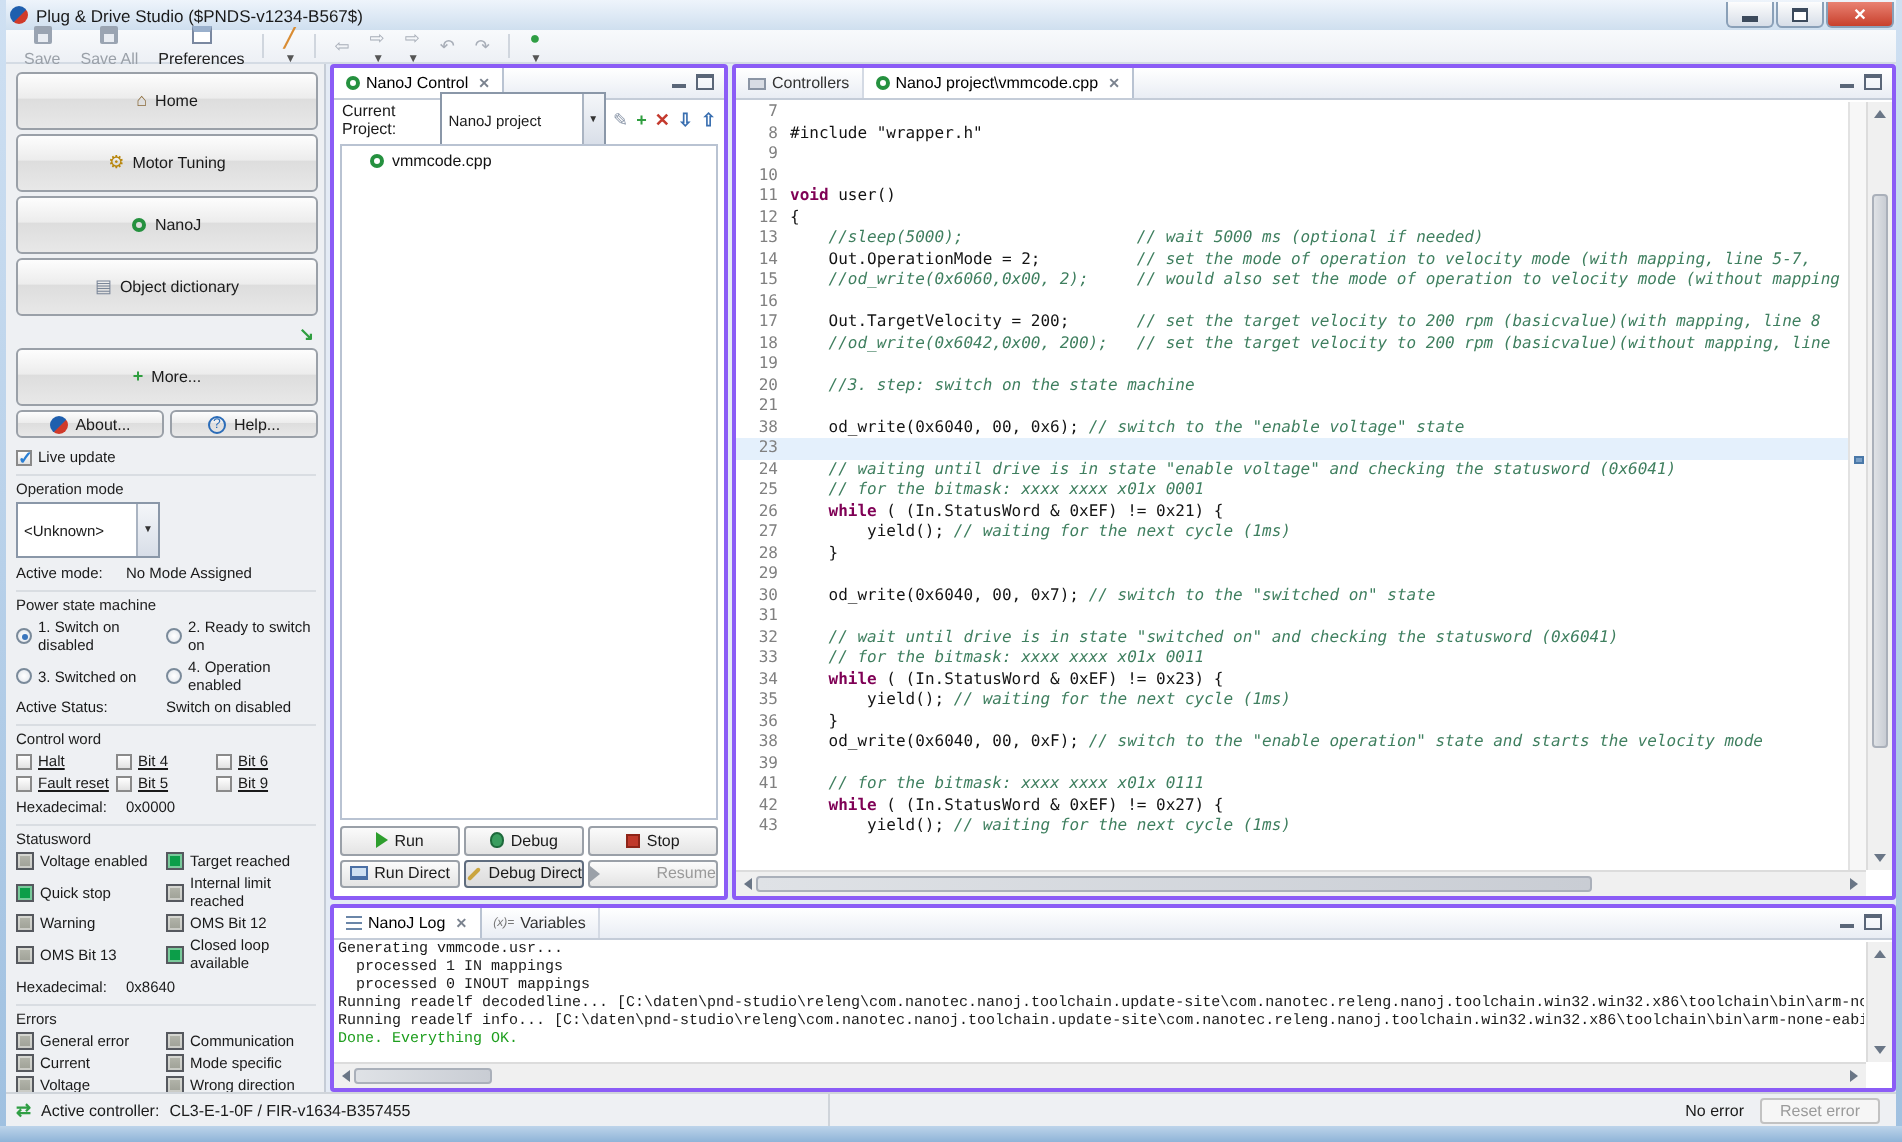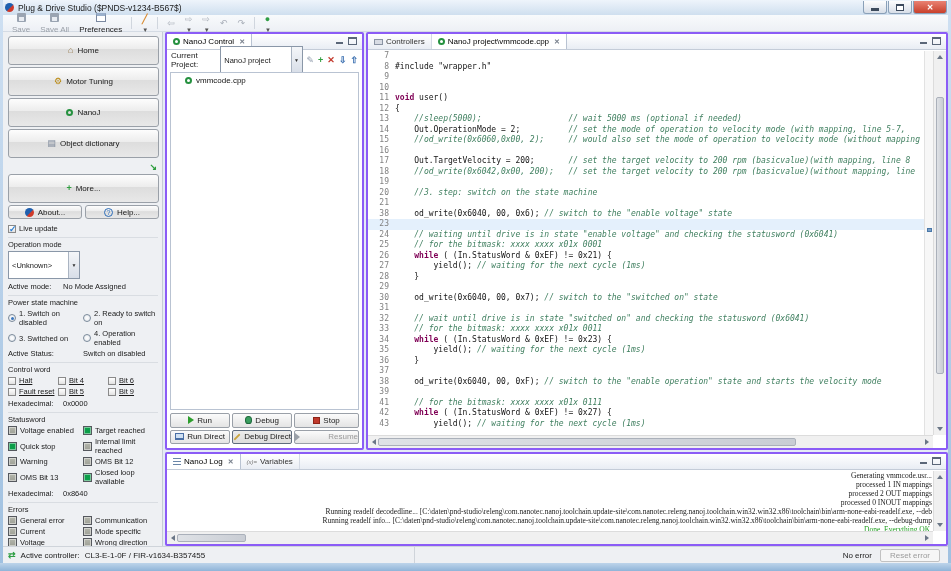--- a/index.html
+++ b/index.html
@@ -130,21 +130,21 @@
   .thumb{position:absolute;background:linear-gradient(90deg,#dfe2e6,#c9cdd4);border:1px solid #aab0ba;border-radius:2px;}
   .hthumb{top:2px;bottom:2px;}
   .vthumb{left:2px;right:2px;}
   .sarrow{position:absolute;width:0;height:0;}
   .up{left:3px;top:4px;border-left:3px solid transparent;border-right:3px solid transparent;border-bottom:4px solid #6a7686;}
   .down{left:3px;bottom:4px;border-left:3px solid transparent;border-right:3px solid transparent;border-top:4px solid #6a7686;}
   .left{top:3px;left:4px;border-top:3px solid transparent;border-bottom:3px solid transparent;border-right:4px solid #6a7686;}
   .right{top:3px;right:4px;border-top:3px solid transparent;border-bottom:3px solid transparent;border-left:4px solid #6a7686;}
   
   .log-body{position:absolute;top:17px;left:2px;right:14px;bottom:13px;overflow:hidden;background:#fff;
-    font-family:Liberation Serif, serif;font-size:7.5px;color:#1a1a1a;text-align:right;}
+    font-family:Liberation Mono, monospace;font-size:7.5px;color:#1a1a1a;}
   .log-line{height:9px;line-height:9px;white-space:pre;}
   .log-line.success{color:#1e9e1e;}
   .log-vscroll{position:absolute;top:17px;right:0;bottom:13px;width:13px;background:#f0f0f0;border-left:1px solid #dcdcdc;}
   
   .statusbar{position:absolute;left:3px;right:3px;bottom:8px;height:17px;background:#eef0f3;border-top:1px solid #cfd4da;
     display:flex;align-items:center;font-size:8px;color:#1a1a1a;}
   .sb-left{width:412px;height:100%;display:flex;align-items:center;gap:5px;padding-left:5px;border-right:1px solid #cfd4da;}
   .sb-sync{color:#2f9e44;font-size:9px;font-weight:bold;}
   .sb-mid{flex:1;height:100%;}
   .sb-right{display:flex;align-items:center;gap:8px;padding-right:8px;}
@@ -502,21 +502,20 @@
               <div class="code-line"><span class="ln">27</span><span class="lt"><span class="s-p">        yield(); </span><span class="s-c">// waiting for the next cycle (1ms)</span></span></div>
               <div class="code-line"><span class="ln">28</span><span class="lt"><span class="s-p">    }</span></span></div>
               <div class="code-line"><span class="ln">29</span><span class="lt"></span></div>
               <div class="code-line"><span class="ln">30</span><span class="lt"><span class="s-p">    od_write(0x6040, 00, 0x7); </span><span class="s-c">// switch to the "switched on" state</span></span></div>
               <div class="code-line"><span class="ln">31</span><span class="lt"></span></div>
               <div class="code-line"><span class="ln">32</span><span class="lt"><span class="s-c">    // wait until drive is in state "switched on" and checking the statusword (0x6041)</span></span></div>
               <div class="code-line"><span class="ln">33</span><span class="lt"><span class="s-c">    // for the bitmask: xxxx xxxx x01x 0011</span></span></div>
               <div class="code-line"><span class="ln">34</span><span class="lt"><span class="s-p">    </span><span class="s-k">while</span><span class="s-p"> ( (In.StatusWord &amp; 0xEF) != 0x23) {</span></span></div>
               <div class="code-line"><span class="ln">35</span><span class="lt"><span class="s-p">        yield(); </span><span class="s-c">// waiting for the next cycle (1ms)</span></span></div>
               <div class="code-line"><span class="ln">36</span><span class="lt"><span class="s-p">    }</span></span></div>
-              <div class="code-line"><span class="ln">37</span><span class="lt"></span></div>
               <div class="code-line"><span class="ln">38</span><span class="lt"><span class="s-p">    od_write(0x6040, 00, 0xF); </span><span class="s-c">// switch to the "enable operation" state and starts the velocity mode</span></span></div>
               <div class="code-line"><span class="ln">39</span><span class="lt"></span></div>
               <div class="code-line"><span class="ln">41</span><span class="lt"><span class="s-c">    // for the bitmask: xxxx xxxx x01x 0111</span></span></div>
               <div class="code-line"><span class="ln">42</span><span class="lt"><span class="s-p">    </span><span class="s-k">while</span><span class="s-p"> ( (In.StatusWord &amp; 0xEF) != 0x27) {</span></span></div>
               <div class="code-line"><span class="ln">43</span><span class="lt"><span class="s-p">        yield(); </span><span class="s-c">// waiting for the next cycle (1ms)</span></span></div>
             </div>
           <div class="overview-ruler">
             <div class="ov-mark" style="top:46%"></div>
           </div>
           <div class="vscroll">
@@ -544,21 +543,20 @@
               <span>Variables</span>
             </div>
             <div class="panel-controls">
             <span class="pc min"></span>
             <span class="pc max"></span>
           </div>
         </div>
         <div class="log-body" id="log-lines">
             <div class="log-line">Generating vmmcode.usr...</div>
             <div class="log-line">  processed 1 IN mappings</div>
-            <div class="log-line">  processed 2 OUT mappings</div>
             <div class="log-line">  processed 0 INOUT mappings</div>
             <div class="log-line">Running readelf decodedline... [C:\daten\pnd-studio\releng\com.nanotec.nanoj.toolchain.update-site\com.nanotec.releng.nanoj.toolchain.win32.win32.x86\toolchain\bin\arm-none-eabi-readelf.exe, --deb</div>
             <div class="log-line">Running readelf info... [C:\daten\pnd-studio\releng\com.nanotec.nanoj.toolchain.update-site\com.nanotec.releng.nanoj.toolchain.win32.win32.x86\toolchain\bin\arm-none-eabi-readelf.exe, --debug-dump</div>
             <div class="log-line success">Done. Everything OK.</div>
           </div>
         <div class="log-vscroll">
           <span class="sarrow up"></span>
           <span class="sarrow down"></span>
         </div>
         <div class="hscroll">

